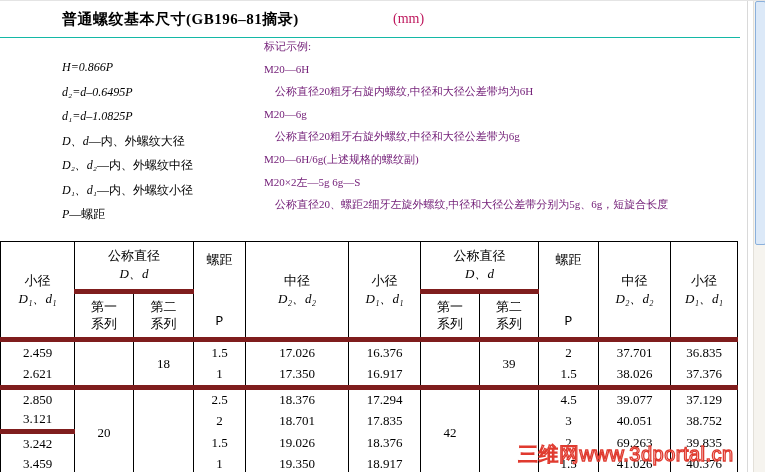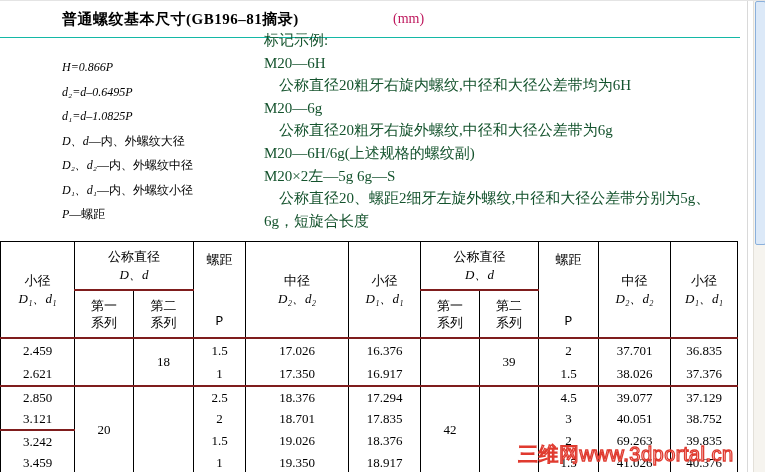--- a/index.html
+++ b/index.html
@@ -5,28 +5,28 @@
   html,body{margin:0;padding:0;}
   body{font-family:"Liberation Serif","DejaVu Serif",serif;background:#ffffff;}
   .page{position:relative;width:765px;height:472px;background:#ffffff;overflow:hidden;border-top:1px solid #e4e4e4;}
   
   .titlebar{position:absolute;left:0;top:0;width:740px;height:36px;border-bottom:1px solid #14b8a6;}
   .title{position:absolute;left:62px;top:9px;font-size:15px;font-weight:bold;color:#000;letter-spacing:0.5px;}
   .unit{position:absolute;left:393px;top:10px;font-size:14px;color:#be185d;}
   
   .notes-left{position:absolute;left:62px;top:54px;width:195px;font-size:12px;color:#000;line-height:24.5px;}
   .notes-left .it{font-style:italic;}
-  .notes-right{position:absolute;left:264px;top:28px;width:476px;font-size:15px;color:#14532d;line-height:22.6px;}
+  .notes-right{position:absolute;left:264px;top:34px;width:476px;font-size:11px;color:#701a75;line-height:22.6px;}
   .notes-right .indent{text-indent:1em;}
   
   table.main{position:absolute;left:0;top:240px;border-collapse:collapse;table-layout:fixed;width:738px;
              border:1px solid #000;font-size:13px;color:#000;}
   table.main td,table.main th{border-left:1px solid #000;border-right:1px solid #000;
              text-align:center;vertical-align:middle;padding:0;font-weight:normal;overflow:hidden;}
-  table.main th.hb,table.main td.hb{border-bottom:2px solid #7f1d1d;}
+  table.main th.hb,table.main td.hb{border-bottom:5px solid #7f1d1d;}
   .it{font-style:italic;}
   .hdr2{line-height:17px;}
   .pitch-cell{height:95px;}
   .pitch-inner{display:flex;flex-direction:column;justify-content:space-between;height:78px;padding:9px 0 8px 0;font-family:Liberation Mono, monospace;}
   tr.r12{height:24px;}
   tr.r36{height:22px;}
   
   .page-edge{position:absolute;left:747px;top:0;width:1px;height:472px;background:#d9d9d9;}
   .scrollbar{position:absolute;left:753px;top:0;width:12px;height:472px;background:#f6f4ef;border-left:1px solid #e3e0d9;}
   .scroll-thumb{position:absolute;left:1px;top:0;width:9px;height:242px;background:#dcE9f8;border:1px solid #8ab0dc;border-radius:2px;}

